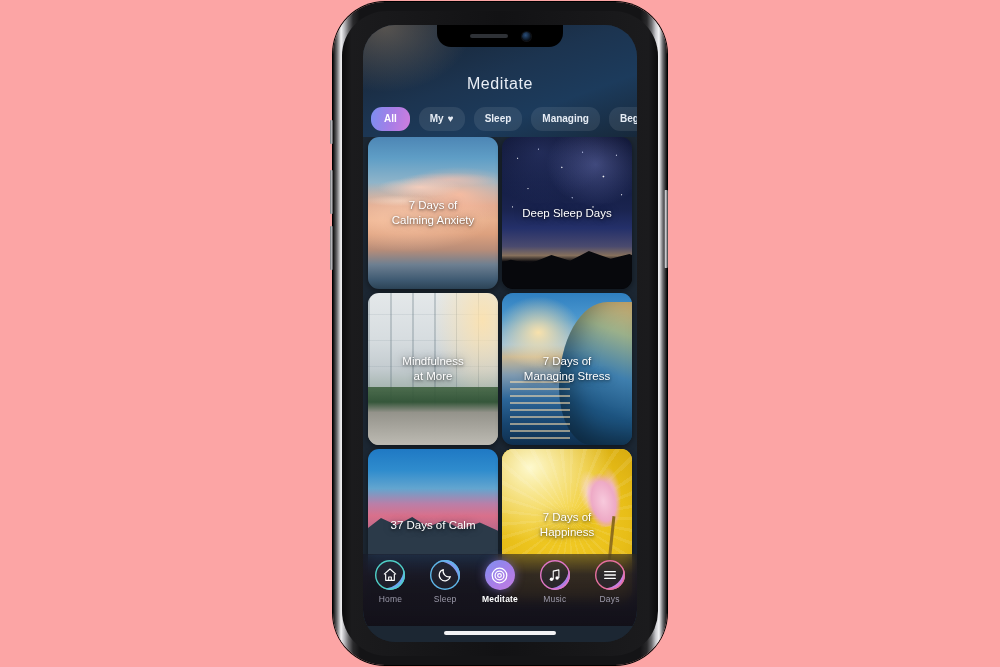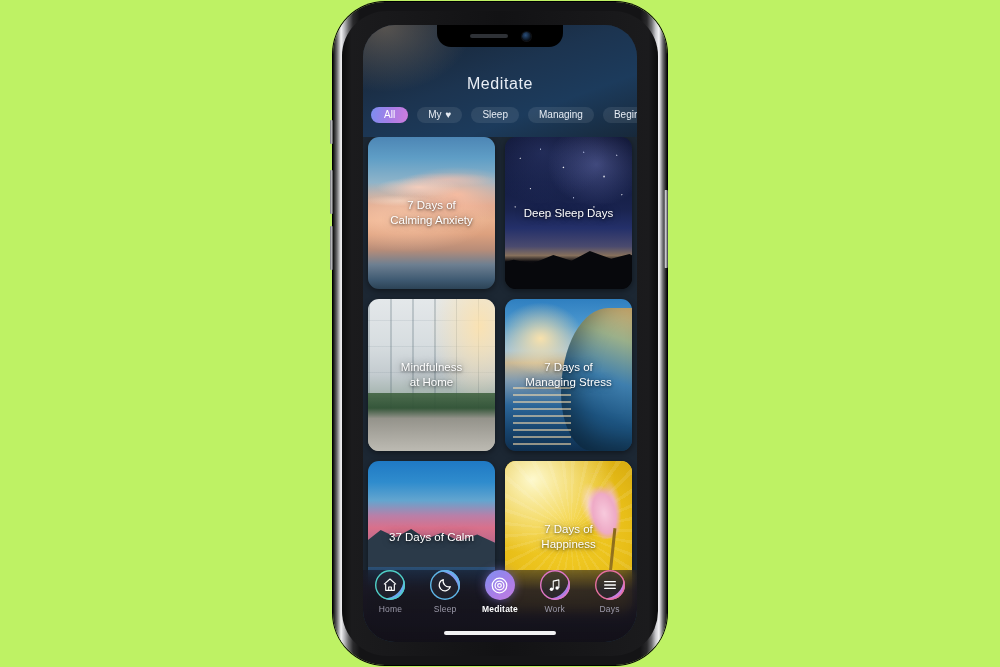--- a/index.html
+++ b/index.html
@@ -7,21 +7,21 @@
     width: 1000px; height: 667px;
     background: #000;
     font-family: "Liberation Sans", sans-serif;
     overflow: hidden;
   }
 
   
   .stage {
     position: relative;
     width: 1000px; height: 667px;
-    background: #bef264;
+    background: #fca5a5;
   }
 
   
   .phone {
     position: absolute;
     left: 333px; top: 2px;
     width: 334px; height: 663px;
     border-radius: 52px;
     background: linear-gradient(90deg,
        #0a0a0a 0%, #6e6e70 1.2%, #f2f2f4 2.4%, #b9b9bd 3.4%,
@@ -96,48 +96,49 @@
   .chips {
     position: absolute; left: 0; right: 0; top: 82px;
     display: flex; gap: 9px;
     padding-left: 8px;
     align-items: center;
     overflow: hidden;
     white-space: nowrap;
   }
   .chip {
     flex: 0 0 auto;
-    height: 16px;
+    height: 24px;
     padding: 0 11px;
     border-radius: 11px;
     background: rgba(255,255,255,.085);
     color: #e6ecf4;
     font-size: 10px;
     display: flex; align-items: center; gap: 4px;
     line-height: 1;
+    font-weight: bold;
   }
   .chip.active {
     background: linear-gradient(100deg, #7b8ef0 0%, #a97de6 55%, #cf7ddd 100%);
     color: #fff;
     padding: 0 13px;
   }
   .chip .hrt { font-size: 10px; }
 
   
   .content {
     position: absolute; left: 0; top: 112px;
     width: 100%; bottom: 0;
     padding: 0 5px;
     z-index: 10;
     background: #1c2733;
   }
   .grid {
     display: grid;
     grid-template-columns: 1fr 1fr;
-    gap: 10px;
+    gap: 4px;
   }
   .card {
     position: relative;
     border-radius: 11px;
     overflow: hidden;
     height: 152px;
     box-shadow: 0 2px 6px rgba(0,0,0,.45);
   }
   .card-title {
     position: absolute;
@@ -281,27 +282,28 @@
   }
   .lotus-stem{
     position:absolute; right:16%; top:44%; width:3px; height:56%;
     background: linear-gradient(180deg, #8a6a1a, #a88524);
     transform: rotate(6deg);
     z-index:2;
   }
 
   
   .tabbar {
-    position: absolute; left: 0; right: 0; bottom: 0;
+    position: absolute; left: 0; right: 0; bottom: 16px;
     height: 72px;
     z-index: 30;
     background: linear-gradient(180deg, rgba(22,20,30,.55) 0%, rgba(26,22,34,.88) 28%, rgba(18,16,24,.97) 100%);
     backdrop-filter: blur(6px);
     display: flex;
     align-items: flex-start;
+    padding-top: 6px;
   }
   .tab {
     flex: 1;
     display: flex; flex-direction: column; align-items: center; gap: 4px;
   }
   .tab-ico {
     width: 30px; height: 30px; border-radius: 50%;
     display: flex; align-items: center; justify-content: center;
     background: rgba(40,40,52,.55);
     position: relative;
@@ -377,21 +379,21 @@
             <div class="card-title">7 Days of
 Calming Anxiety</div>
           </div>
           <div class="card">
             <div class="card-art art-night"></div>
             <div class="card-title">Deep Sleep Days</div>
           </div>
           <div class="card">
             <div class="card-art art-atrium"></div>
             <div class="card-title">Mindfulness
-at Home</div>
+at More</div>
           </div>
           <div class="card">
             <div class="card-art art-wave"></div>
             <div class="card-title">7 Days of
 Managing Stress</div>
           </div>
           <div class="card">
             <div class="card-art art-lake"></div>
             <div class="card-title">37 Days of Calm</div>
           </div>
@@ -434,21 +436,21 @@
           <div class="tab-label">Meditate</div>
         </div>
         <div class="tab">
           <div class="tab-ico ring-pink">
             <svg width="15" height="15" viewBox="0 0 24 24" fill="none" stroke="#fff" stroke-width="1.7" stroke-linejoin="round">
               <path d="M10 18V5l9-2v13"></path>
               <circle cx="7.2" cy="18" r="2.8" fill="#fff" stroke="none"></circle>
               <circle cx="16.2" cy="16" r="2.8" fill="#fff" stroke="none"></circle>
             </svg>
           </div>
-          <div class="tab-label">Work</div>
+          <div class="tab-label">Music</div>
         </div>
         <div class="tab">
           <div class="tab-ico ring-rose">
             <svg width="16" height="16" viewBox="0 0 24 24" stroke="#fff" stroke-width="2" stroke-linecap="round">
               <line x1="4" y1="7" x2="20" y2="7"></line>
               <line x1="4" y1="12" x2="20" y2="12"></line>
               <line x1="4" y1="17" x2="20" y2="17"></line>
             </svg>
           </div>
           <div class="tab-label">Days</div>

